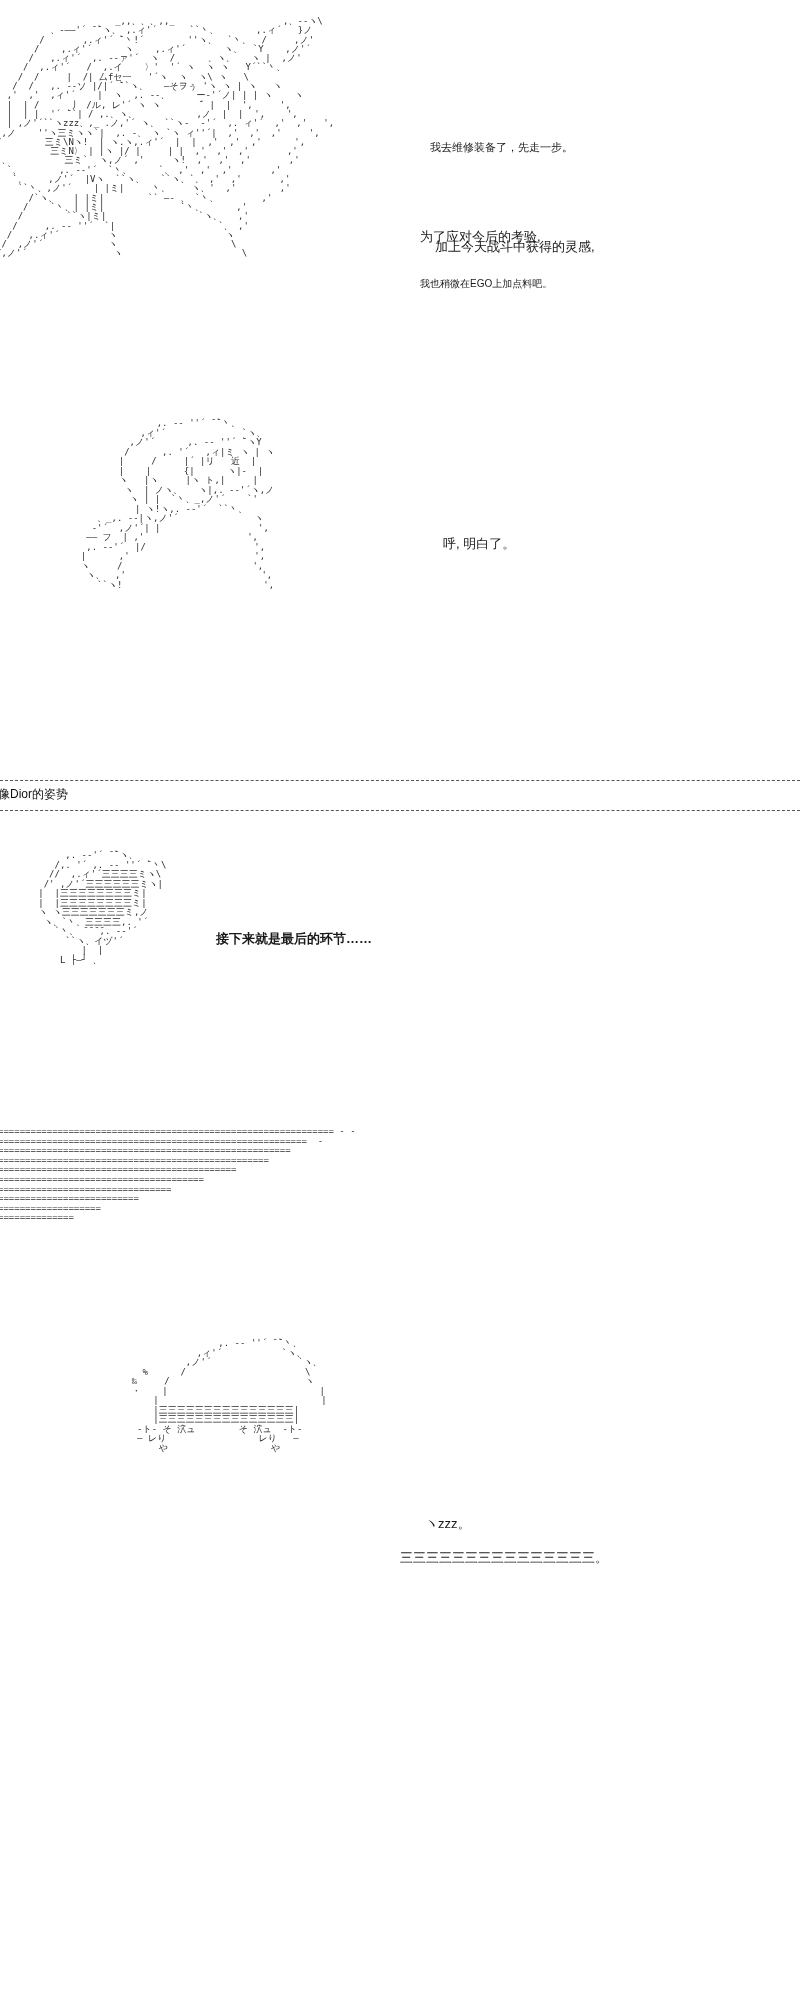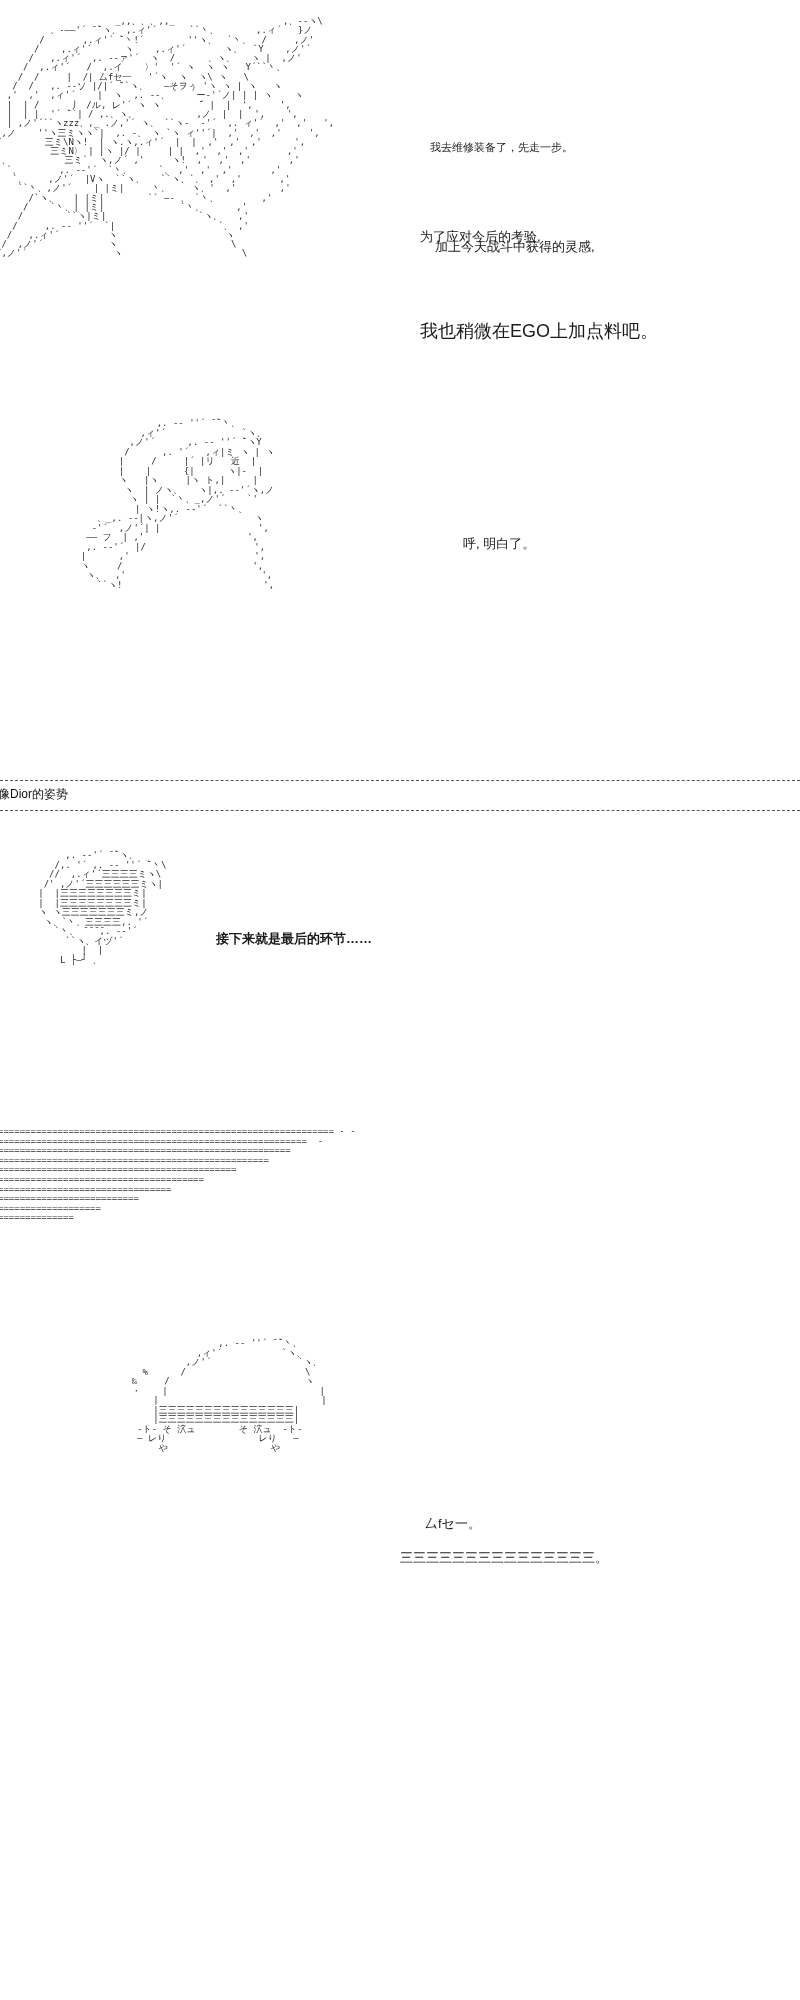--- a/index.html
+++ b/index.html
@@ -34,32 +34,32 @@
   #scene1 .art {
     position: absolute;
     left: -4px;
     top: 8px;
     font-size: 9px;
     line-height: 9.3px;
   }
   #scene1 .line-a { position: absolute; left: 430px; top: 140px; font-size: 11px; }
   #scene1 .line-b { position: absolute; left: 420px; top: 208px; font-size: 13px; margin-top: 20px; }
   #scene1 .line-c { position: absolute; left: 435px; top: 238px; font-size: 13px; }
-  #scene1 .line-d { position: absolute; left: 420px; top: 277px; font-size: 18px; margin-top: 42px; }
+  #scene1 .line-d { position: absolute; left: 420px; top: 277px; font-size: 10px; }
 
   
   #scene2 { left: 0px; top: 410px; width: 800px; }
   #scene2 .art {
     position: absolute;
     left: 70px;
     top: 0px;
     font-size: 9px;
     line-height: 9.5px;
   }
-  #scene2 .line-a { position: absolute; left: 443px; top: 125px; font-size: 13px; margin-left: 20px; }
+  #scene2 .line-a { position: absolute; left: 443px; top: 125px; font-size: 13px; }
 
   
   #divider-block { left: 0px; top: 780px; width: 800px; }
   .hr-dashed {
     position: absolute;
     left: 0;
     width: 800px;
     border-top: 1px dashed #555;
     height: 0;
   }
@@ -207,17 +207,17 @@
               ,ノ'´                `ヽ、
       %      /                      \
     ‰     /                         ヽ
     ・    |                            |
         |                              |
         |三三三三三三三三三三三三三三三|
         |三三三三三三三三三三三三三三三|
      ‐ト‐ そ 泬ュ        そ 泬ュ  ‐ト‐
      ― レり                 レり   ―
          や                   や</pre>
-    <div class="line-a">厶fセ一。</div>
+    <div class="line-a">ヽzzz。</div>
     <div class="line-b">三三三三三三三三三三三三三三三。</div>
   </div>
 
 </div>
 
 </body></html>

